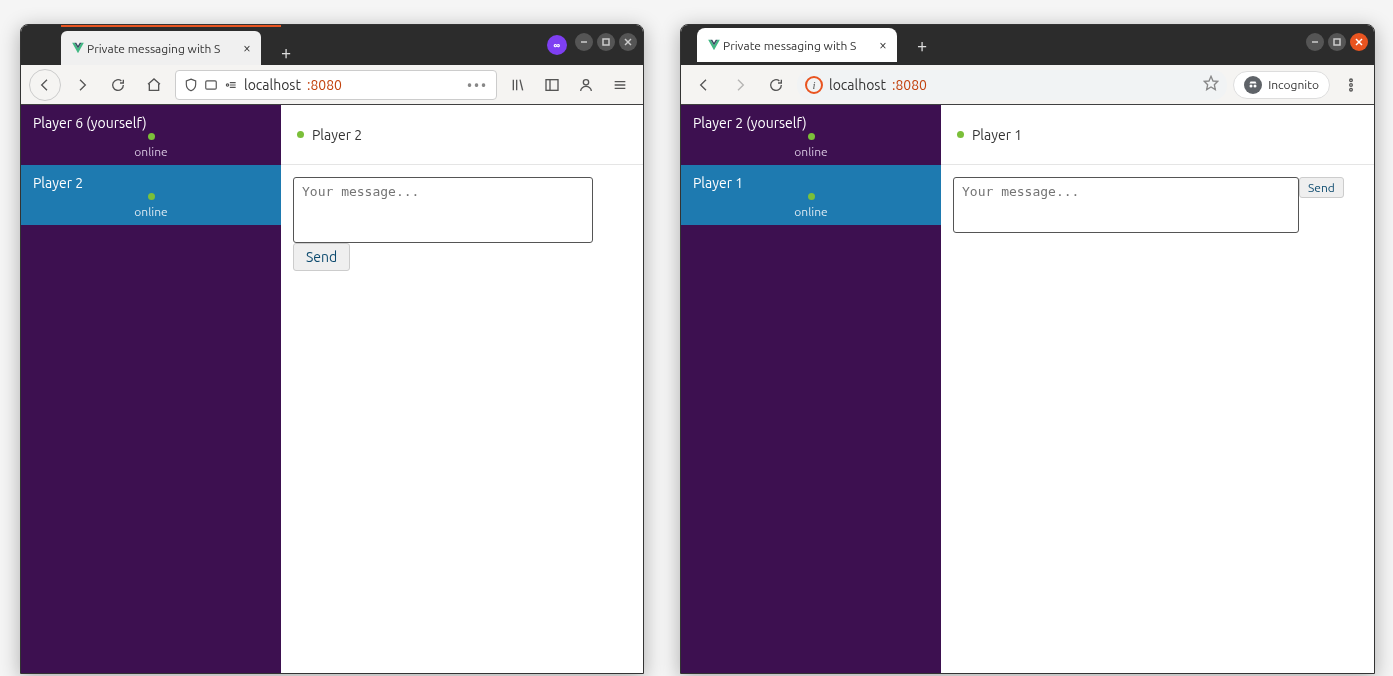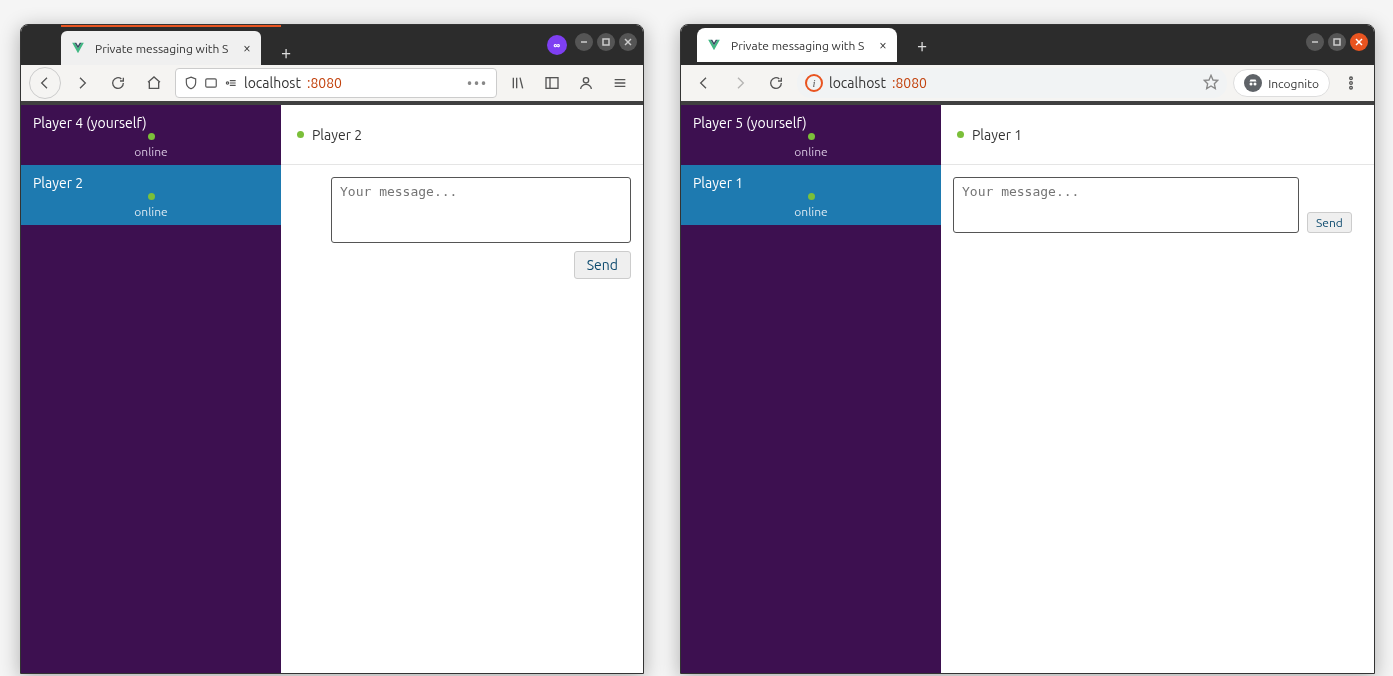--- a/index.html
+++ b/index.html
@@ -36,21 +36,21 @@
       width: 220px; height: 2px;
       background: #e95420;
     }
     .tab {
       background: #f0f0f0;
       height: 34px;
       border-radius: 6px 6px 0 0;
       display: flex;
       align-items: center;
       padding: 0 10px;
-      gap: 10px;
+      gap: 2px;
       min-width: 200px;
       max-width: 220px;
     }
     .tab.chrome-tab {
       background: #fff;
       border-radius: 8px 8px 0 0;
       height: 34px;
       margin-left: 6px;
     }
     .vue-icon {
@@ -106,21 +106,21 @@
       font-weight: bold;
     }
     
     .toolbar {
       background: #f5f4f2;
       height: 40px;
       display: flex;
       align-items: center;
       padding: 0 8px;
       gap: 6px;
-      border-bottom: 4px solid #404040;
+      border-bottom: 1px solid #404040;
     }
     .nav-btn {
       width: 30px; height: 30px;
       display: flex; align-items: center; justify-content: center;
       color: #555;
       border-radius: 4px;
     }
     .nav-btn.fx-back {
       border: 1px solid #ccc;
       border-radius: 50%;
@@ -217,22 +217,21 @@
       align-items: center;
       padding: 0 16px;
       gap: 8px;
       border-bottom: 1px solid #e5e5e5;
       font-size: 14px;
       color: #333;
     }
     .compose {
       padding: 12px;
       display: flex;
-      align-items: flex-end;
-      gap: 8px;
+      align-items: flex-start;
     }
     .compose.layout-stack { flex-direction: column; }
     .compose textarea {
       width: 300px;
       height: 66px;
       border: 1px solid #555;
       border-radius: 3px;
       padding: 6px 8px;
       font-family: monospace;
       font-size: 13px;
@@ -359,21 +358,21 @@
             <line x1="4" y1="7" x2="20" y2="7"></line>
             <line x1="4" y1="12" x2="20" y2="12"></line>
             <line x1="4" y1="17" x2="20" y2="17"></line>
           </svg>
         </div>
     </div>
   </div>
   <div class="app">
     <div class="sidebar">
       <div class="user-item">
-        <div class="user-name">Player 4 (yourself)</div>
+        <div class="user-name">Player 6 (yourself)</div>
         <div class="status-row">
           <span class="status-dot"></span>
           <span class="status-text">online</span>
         </div>
       </div>
       <div class="user-item selected">
         <div class="user-name">Player 2</div>
         <div class="status-row">
           <span class="status-dot"></span>
           <span class="status-text">online</span>
@@ -466,21 +465,21 @@
         <svg viewBox="0 0 24 24" fill="#555">
           <circle cx="12" cy="5" r="2"></circle>
           <circle cx="12" cy="12" r="2"></circle>
           <circle cx="12" cy="19" r="2"></circle>
         </svg>
       </div>
   </div>
   <div class="app">
     <div class="sidebar">
       <div class="user-item">
-        <div class="user-name">Player 5 (yourself)</div>
+        <div class="user-name">Player 2 (yourself)</div>
         <div class="status-row">
           <span class="status-dot"></span>
           <span class="status-text">online</span>
         </div>
       </div>
       <div class="user-item selected">
         <div class="user-name">Player 1</div>
         <div class="status-row">
           <span class="status-dot"></span>
           <span class="status-text">online</span>

